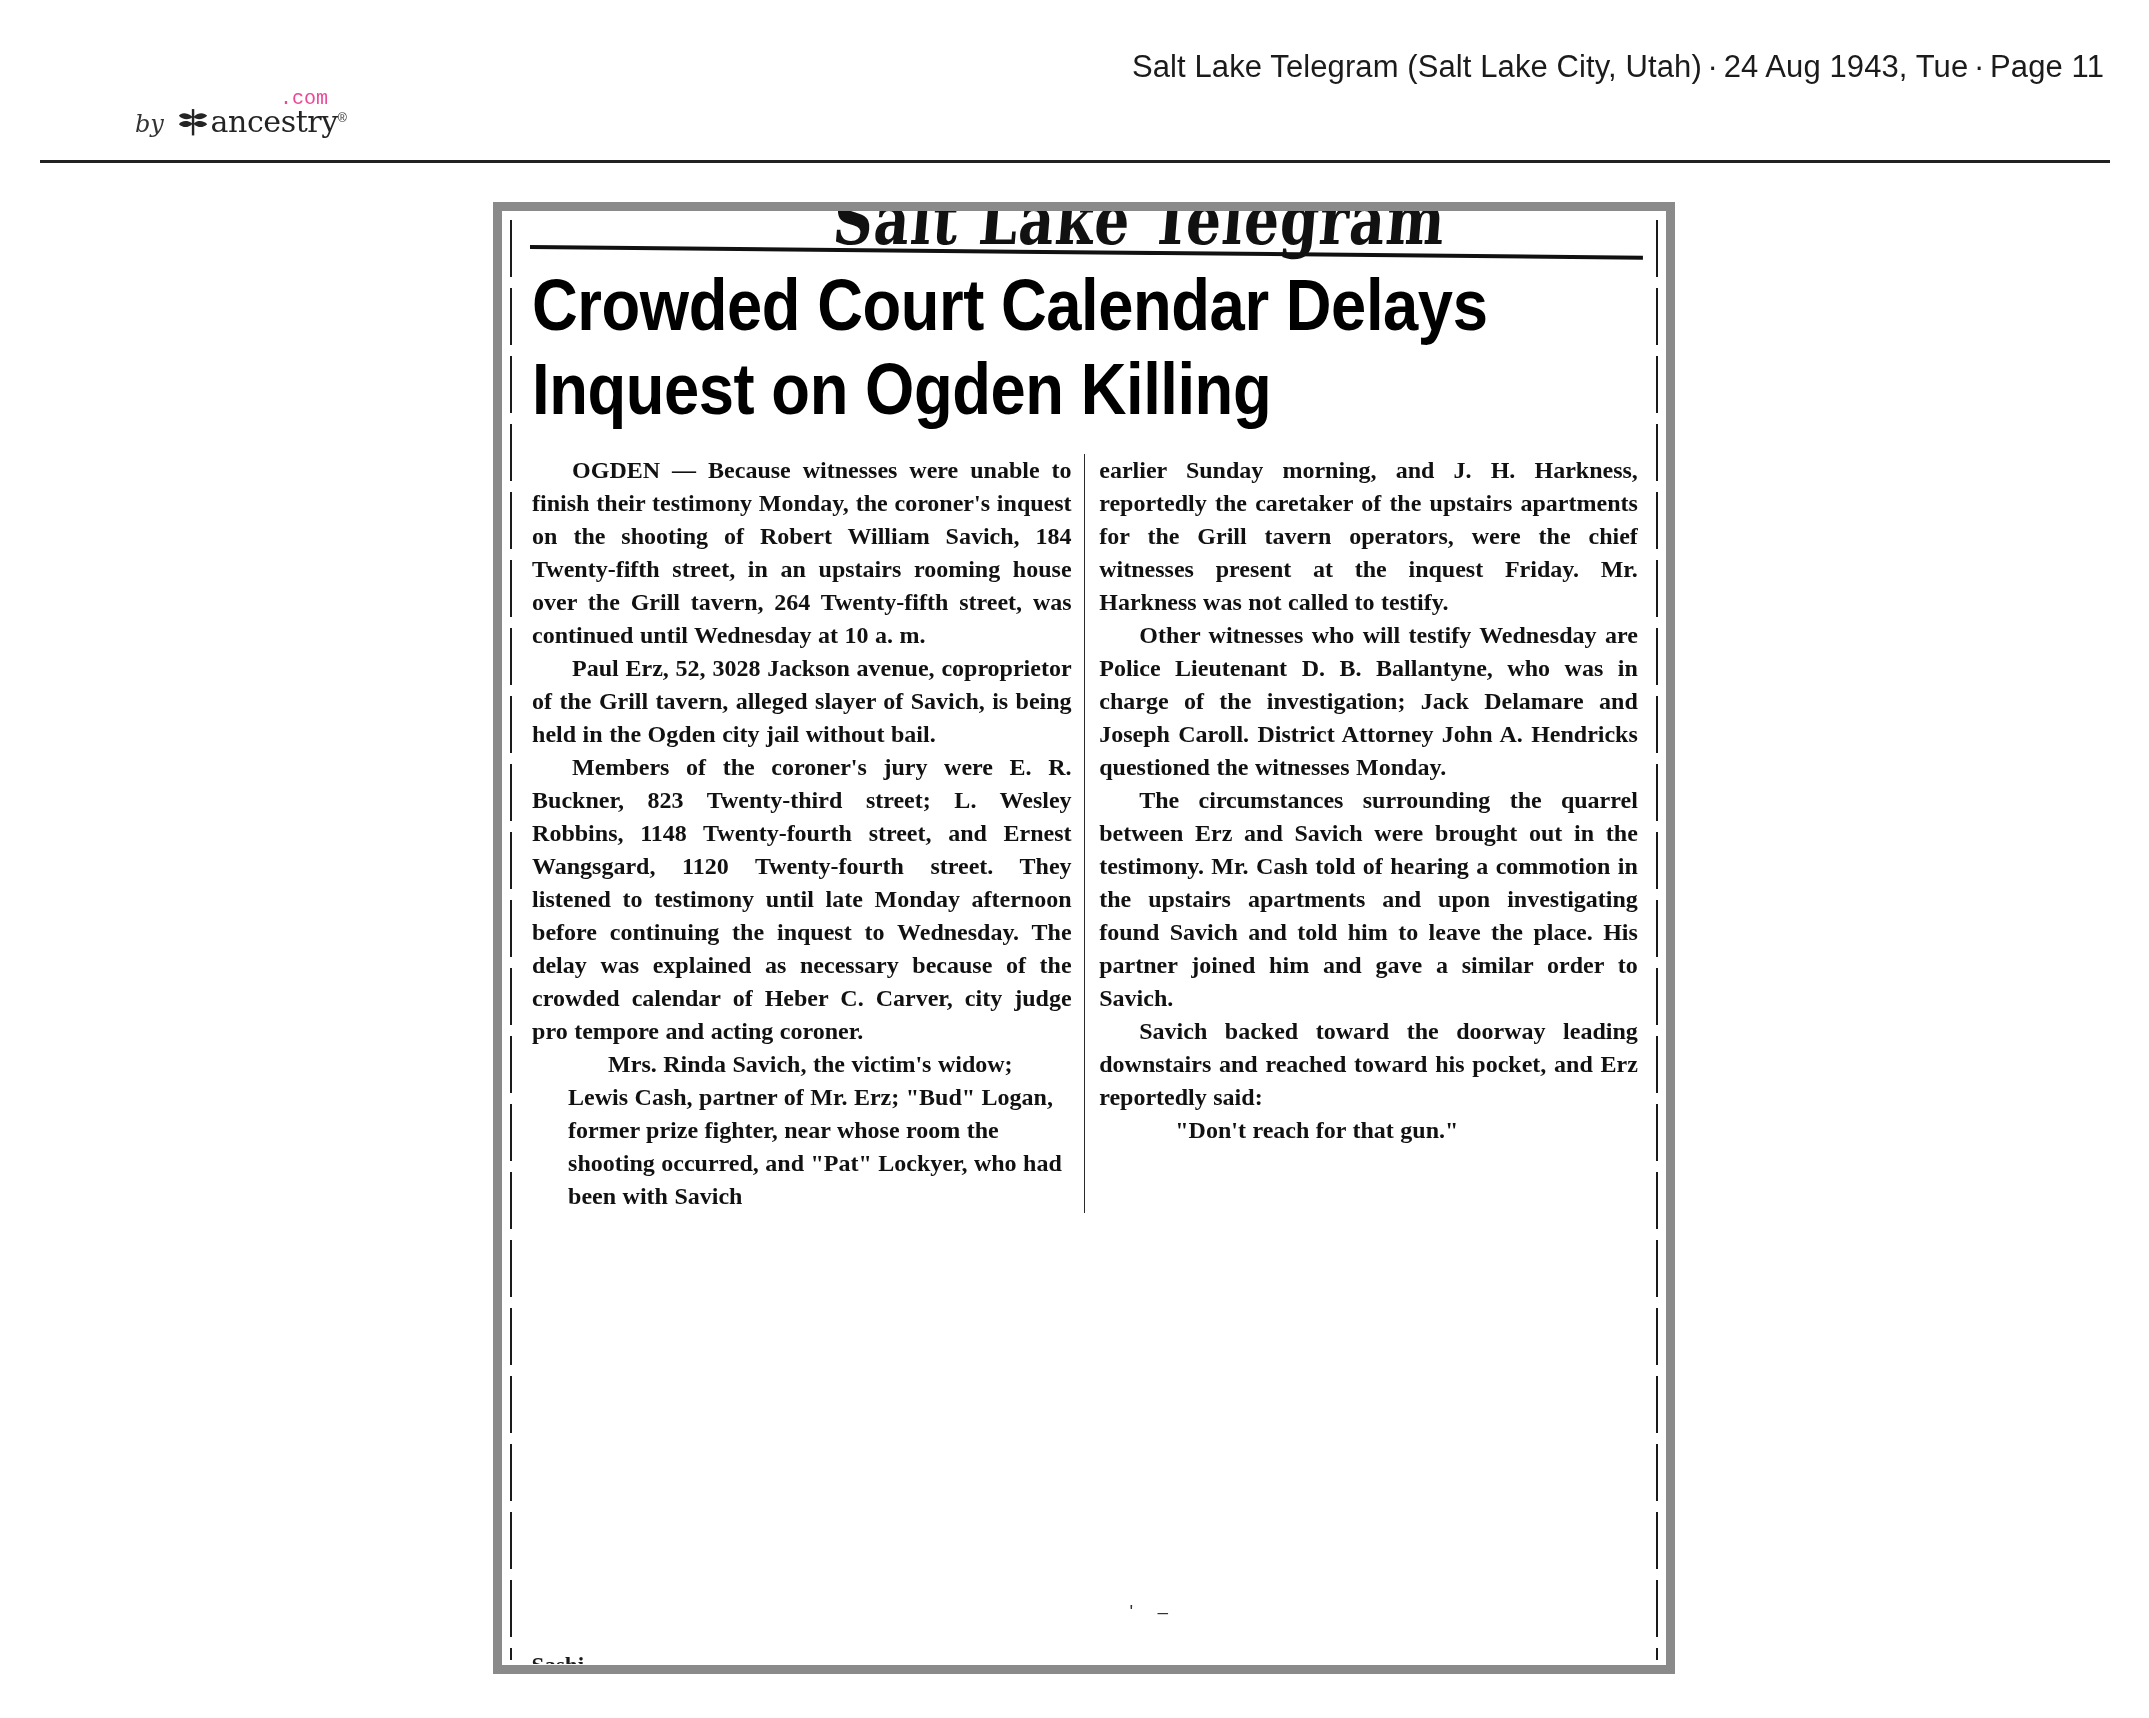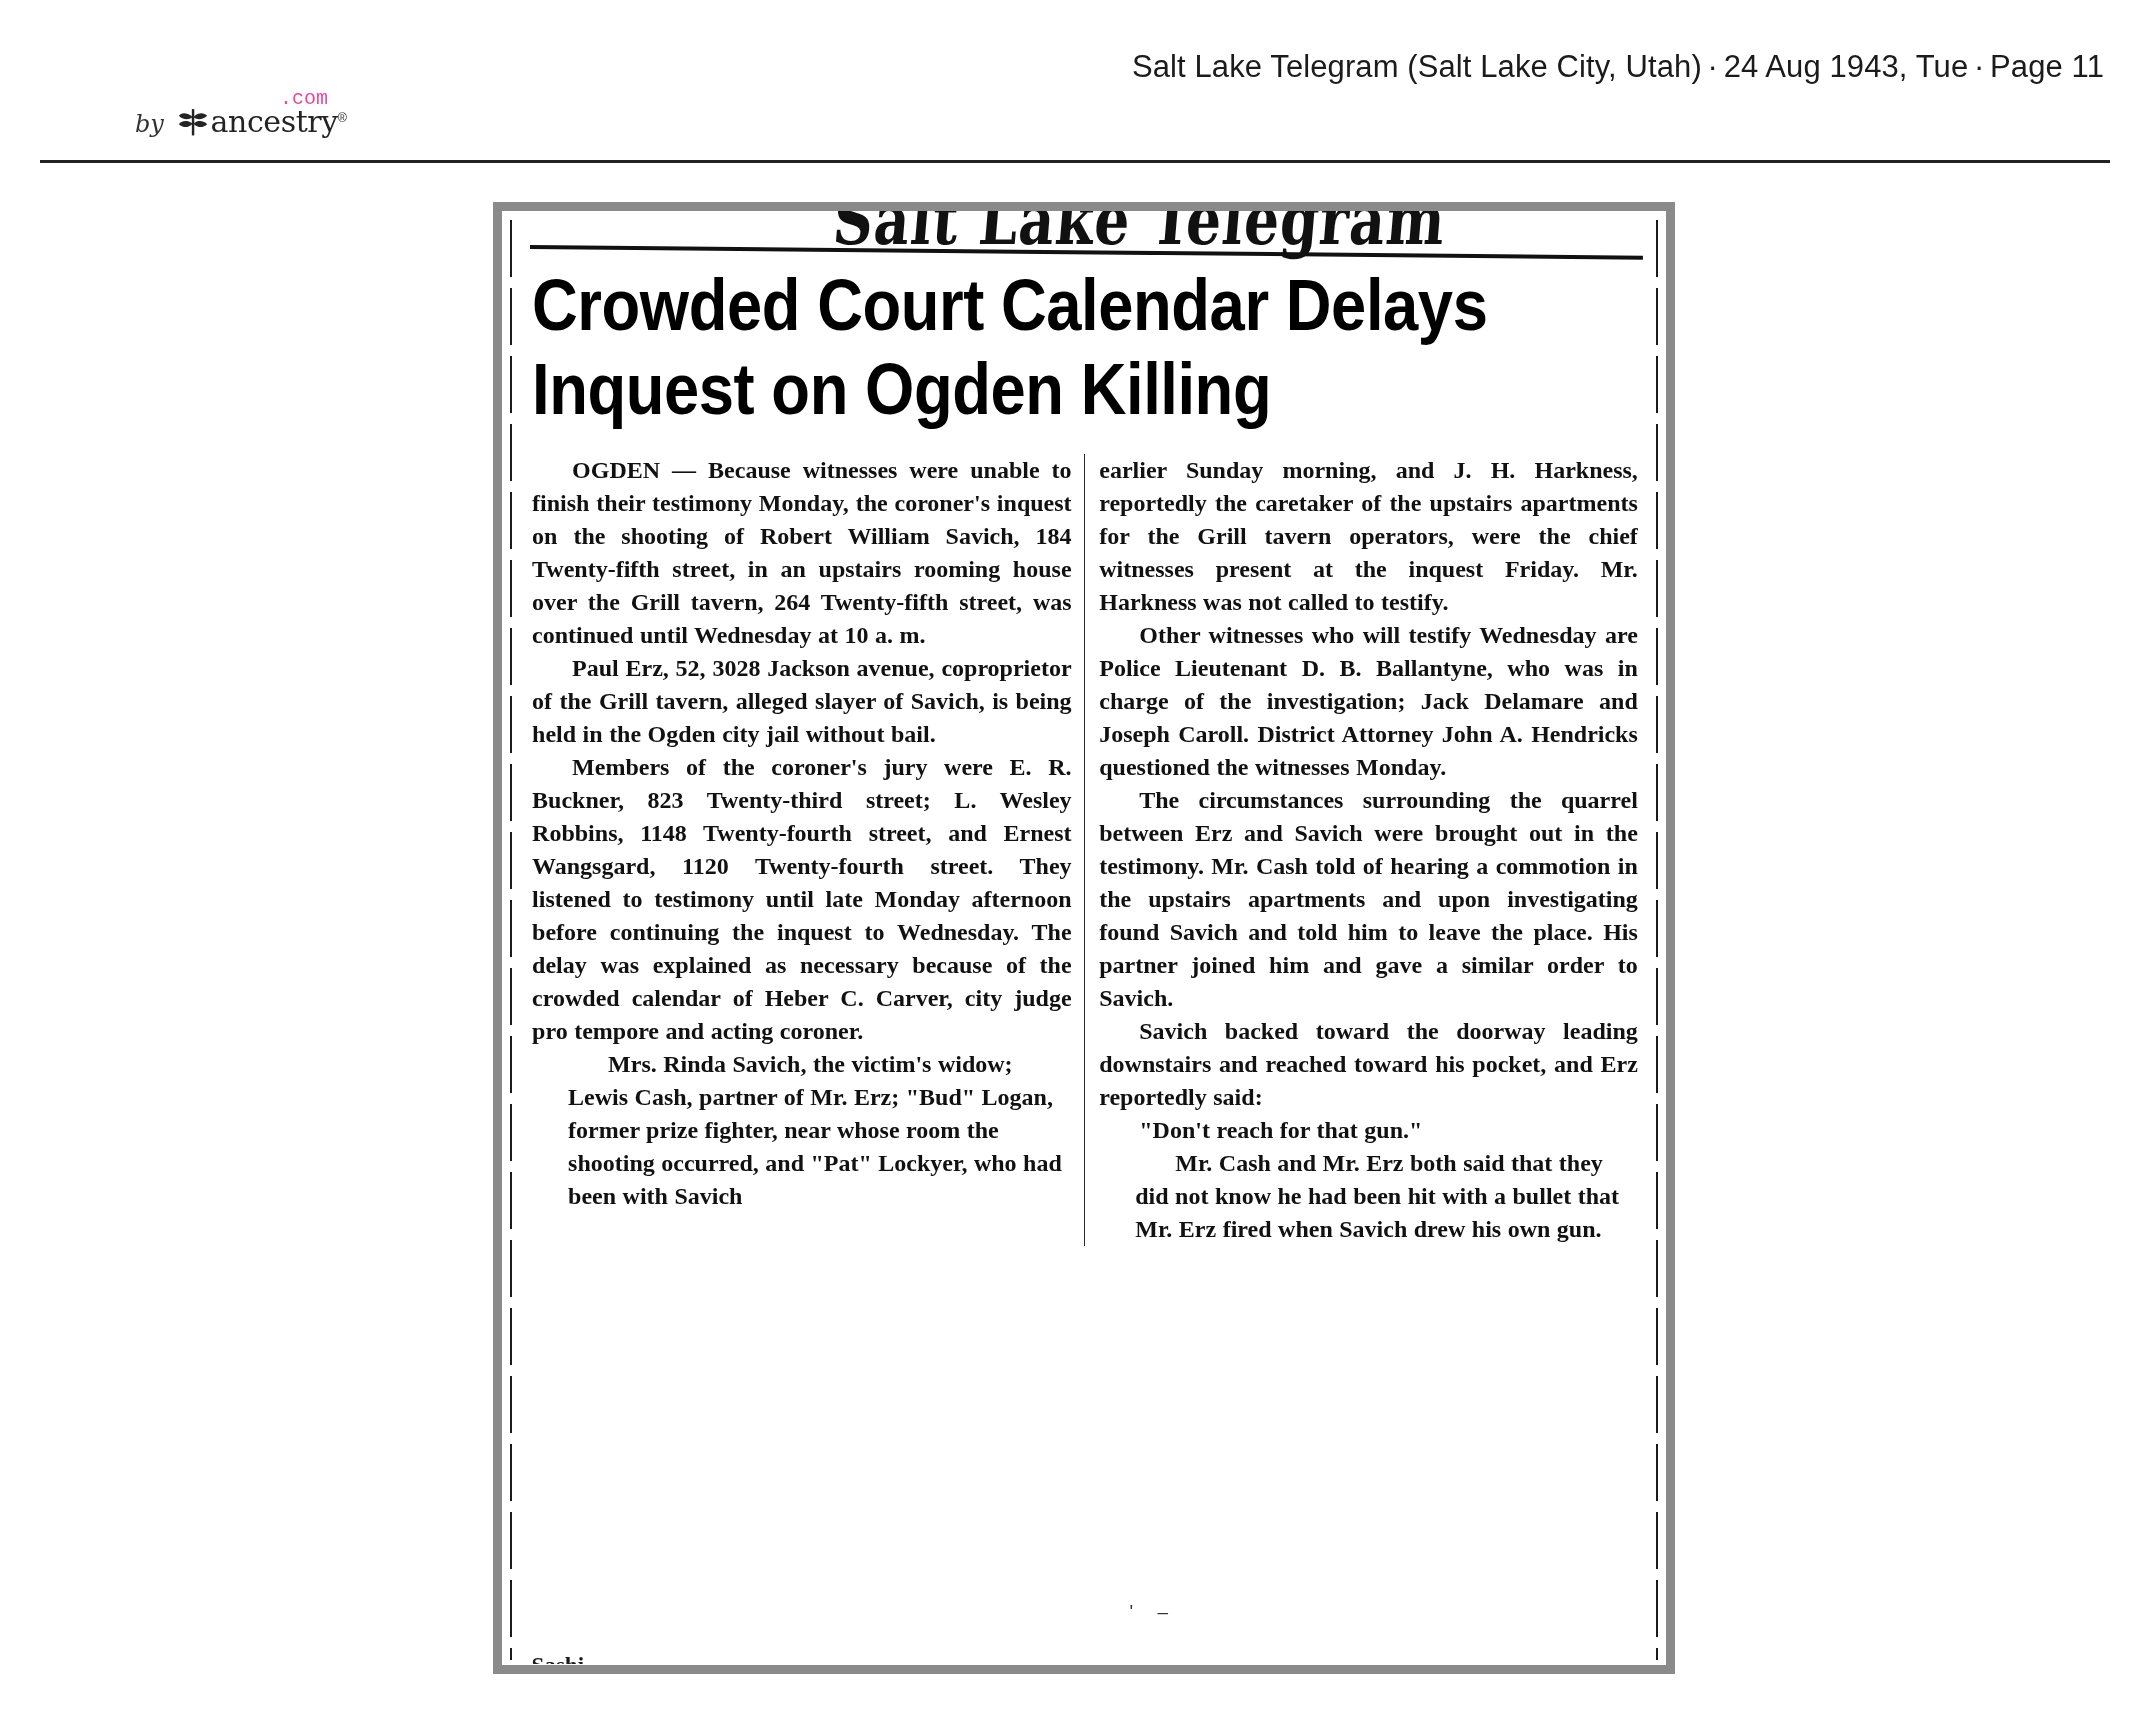--- a/index.html
+++ b/index.html
@@ -304,21 +304,20 @@
         <p>Paul Erz, 52, 3028 Jackson avenue, coproprietor of the Grill tavern, alleged slayer of Savich, is being held in the Ogden city jail without bail.</p>
         <p>Members of the coroner's jury were E. R. Buckner, 823 Twenty-third street; L. Wesley Robbins, 1148 Twenty-fourth street, and Ernest Wangsgard, 1120 Twenty-fourth street. They listened to testimony until late Monday afternoon before continuing the inquest to Wednesday. The delay was explained as necessary because of the crowded calendar of Heber C. Carver, city judge pro tempore and acting coroner.</p>
         <p>Mrs. Rinda Savich, the victim's widow; Lewis Cash, partner of Mr. Erz; "Bud" Logan, former prize fighter, near whose room the shooting occurred, and "Pat" Lockyer, who had been with Savich</p>
       </div>
       <div class="col right">
         <p class="cont">earlier Sunday morning, and J. H. Harkness, reportedly the caretaker of the upstairs apartments for the Grill tavern operators, were the chief witnesses present at the inquest Friday. Mr. Harkness was not called to testify.</p>
         <p>Other witnesses who will testify Wednesday are Police Lieutenant D. B. Ballantyne, who was in charge of the investigation; Jack Delamare and Joseph Caroll. District Attorney John A. Hendricks questioned the witnesses Monday.</p>
         <p>The circumstances surrounding the quarrel between Erz and Savich were brought out in the testimony. Mr. Cash told of hearing a commotion in the upstairs apartments and upon investigating found Savich and told him to leave the place. His partner joined him and gave a similar order to Savich.</p>
         <p>Savich backed toward the doorway leading downstairs and reached toward his pocket, and Erz reportedly said:</p>
         <p>"Don't reach for that gun."</p>
-        <p>Mr. Cash and Mr. Erz both said that they did not know he had been hit with a bullet that Mr. Erz fired when Savich drew his own gun.</p>
       </div>
     </div>
 
     <div class="stray-mark">' –</div>
     <div class="bottom-stub">Sashi</div>
   </div>
 </div>
 
 
 </body></html>

